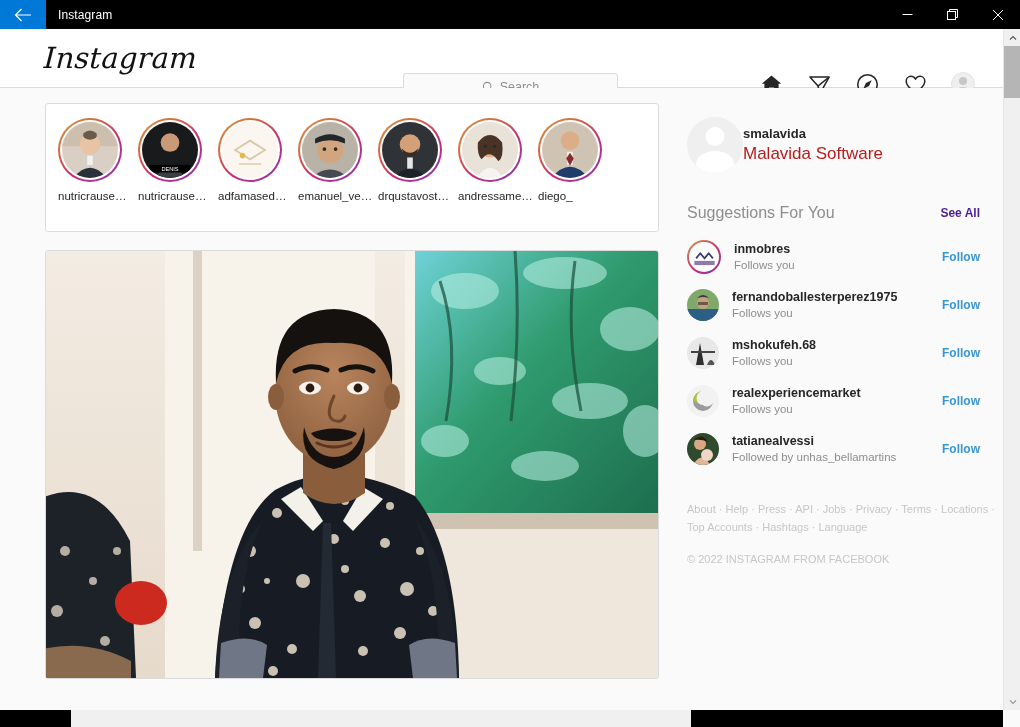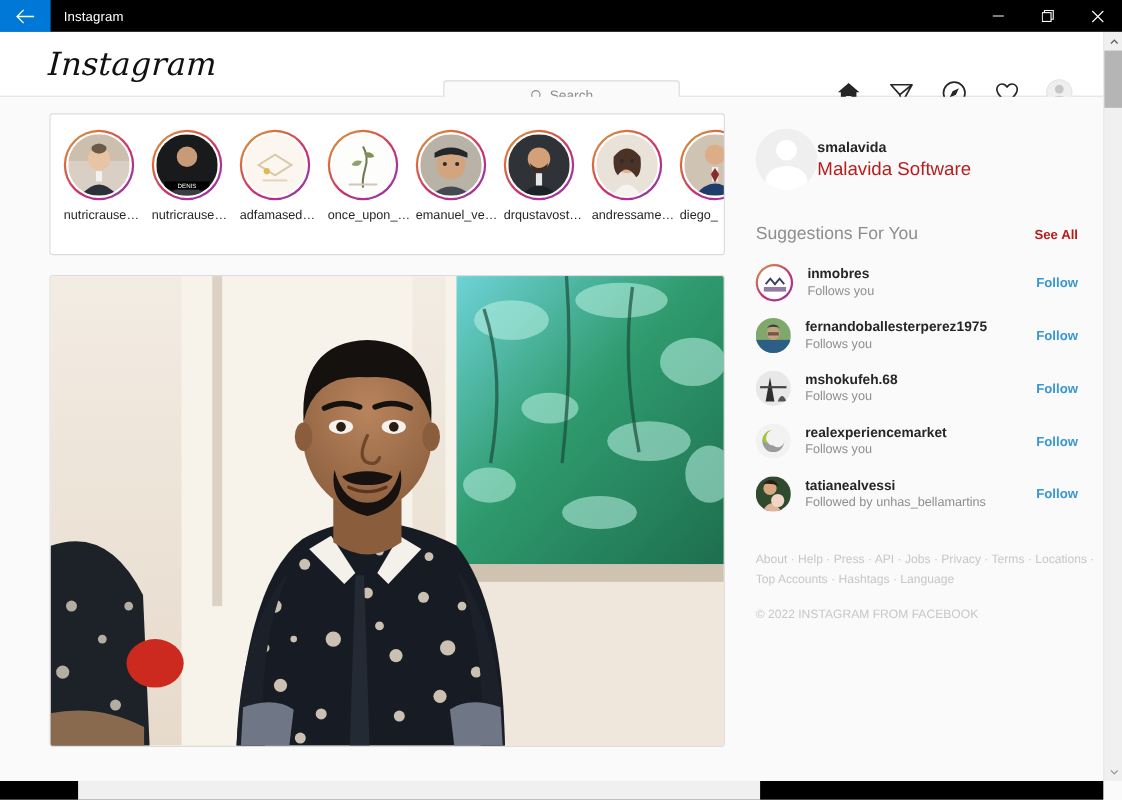--- a/index.html
+++ b/index.html
@@ -188,21 +188,21 @@
     width: 38px; height: 26px; border-radius: 50% 50% 0 0; background: #fff;
   }
   .me-name { font-size: 13px; font-weight: bold; color: #262626; }
   .me-sub { font-size: 17px; color: #b91c1c; margin-top: 3px; }
 
   .sugg-head {
     margin-top: 31px;
     display: flex; align-items: center; justify-content: space-between;
   }
   .sugg-title { font-size: 16px; color: #8e8e8e; font-weight: normal; }
-  .sugg-seeall { font-size: 12px; color: #b91c1c; font-weight: bold; }
+  .sugg-seeall { font-size: 12px; color: #4c1d95; font-weight: bold; }
 
   .sugg-list { margin-top: 11px; }
   .sugg-row {
     display: flex; align-items: center;
     height: 48px;
   }
   .sugg-av {
     width: 32px; height: 32px; border-radius: 50%;
     overflow: hidden; flex: 0 0 auto;
   }
@@ -379,36 +379,20 @@
                       <path d="M14 30 L30 20 L46 30 L30 40 Z" fill="none" stroke="#d8c9a8" stroke-width="2"></path>
                       <circle cx="22" cy="36" r="3" fill="#e0b94f"></circle>
                       <rect x="18" y="44" width="24" height="2" fill="#e2d6bc"></rect>
                     </svg>
             </div>
                 </div>
               </div>
             <div class="story-name">adfamased…</div>
           </div>
 
-          <div class="story">
-            <div class="story-ring">
-                <div class="story-inner">
-                  <div class="story-img">
-              <svg viewBox="0 0 60 60">
-                      <rect width="60" height="60" fill="#fdfdfb"></rect>
-                      <path d="M30 12 q6 10 2 22 q-3 10 -2 18" fill="none" stroke="#6b7d4e" stroke-width="2"></path>
-                      <path d="M31 18 q8 -2 10 4 q-8 3 -10 -4" fill="#7d9159"></path>
-                      <path d="M29 26 q-8 -2 -10 4 q8 3 10 -4" fill="#8fa46a"></path>
-                      <rect x="16" y="48" width="28" height="2" fill="#cfc9b8"></rect>
-                    </svg>
-            </div>
-                </div>
-              </div>
-            <div class="story-name">once_upon_…</div>
-          </div>
 
           <div class="story">
             <div class="story-ring">
                 <div class="story-inner">
                   <div class="story-img">
               <svg viewBox="0 0 60 60">
                       <rect width="60" height="60" fill="#b9b2a6"></rect>
                       <circle cx="30" cy="30" r="14" fill="#d2a57e"></circle>
                       <path d="M14 18 q16 -10 32 0 l0 5 q-16 -7 -32 0 z" fill="#23262b"></path>
                       <path d="M10 60 q20 -18 40 0 z" fill="#454a52"></path>

